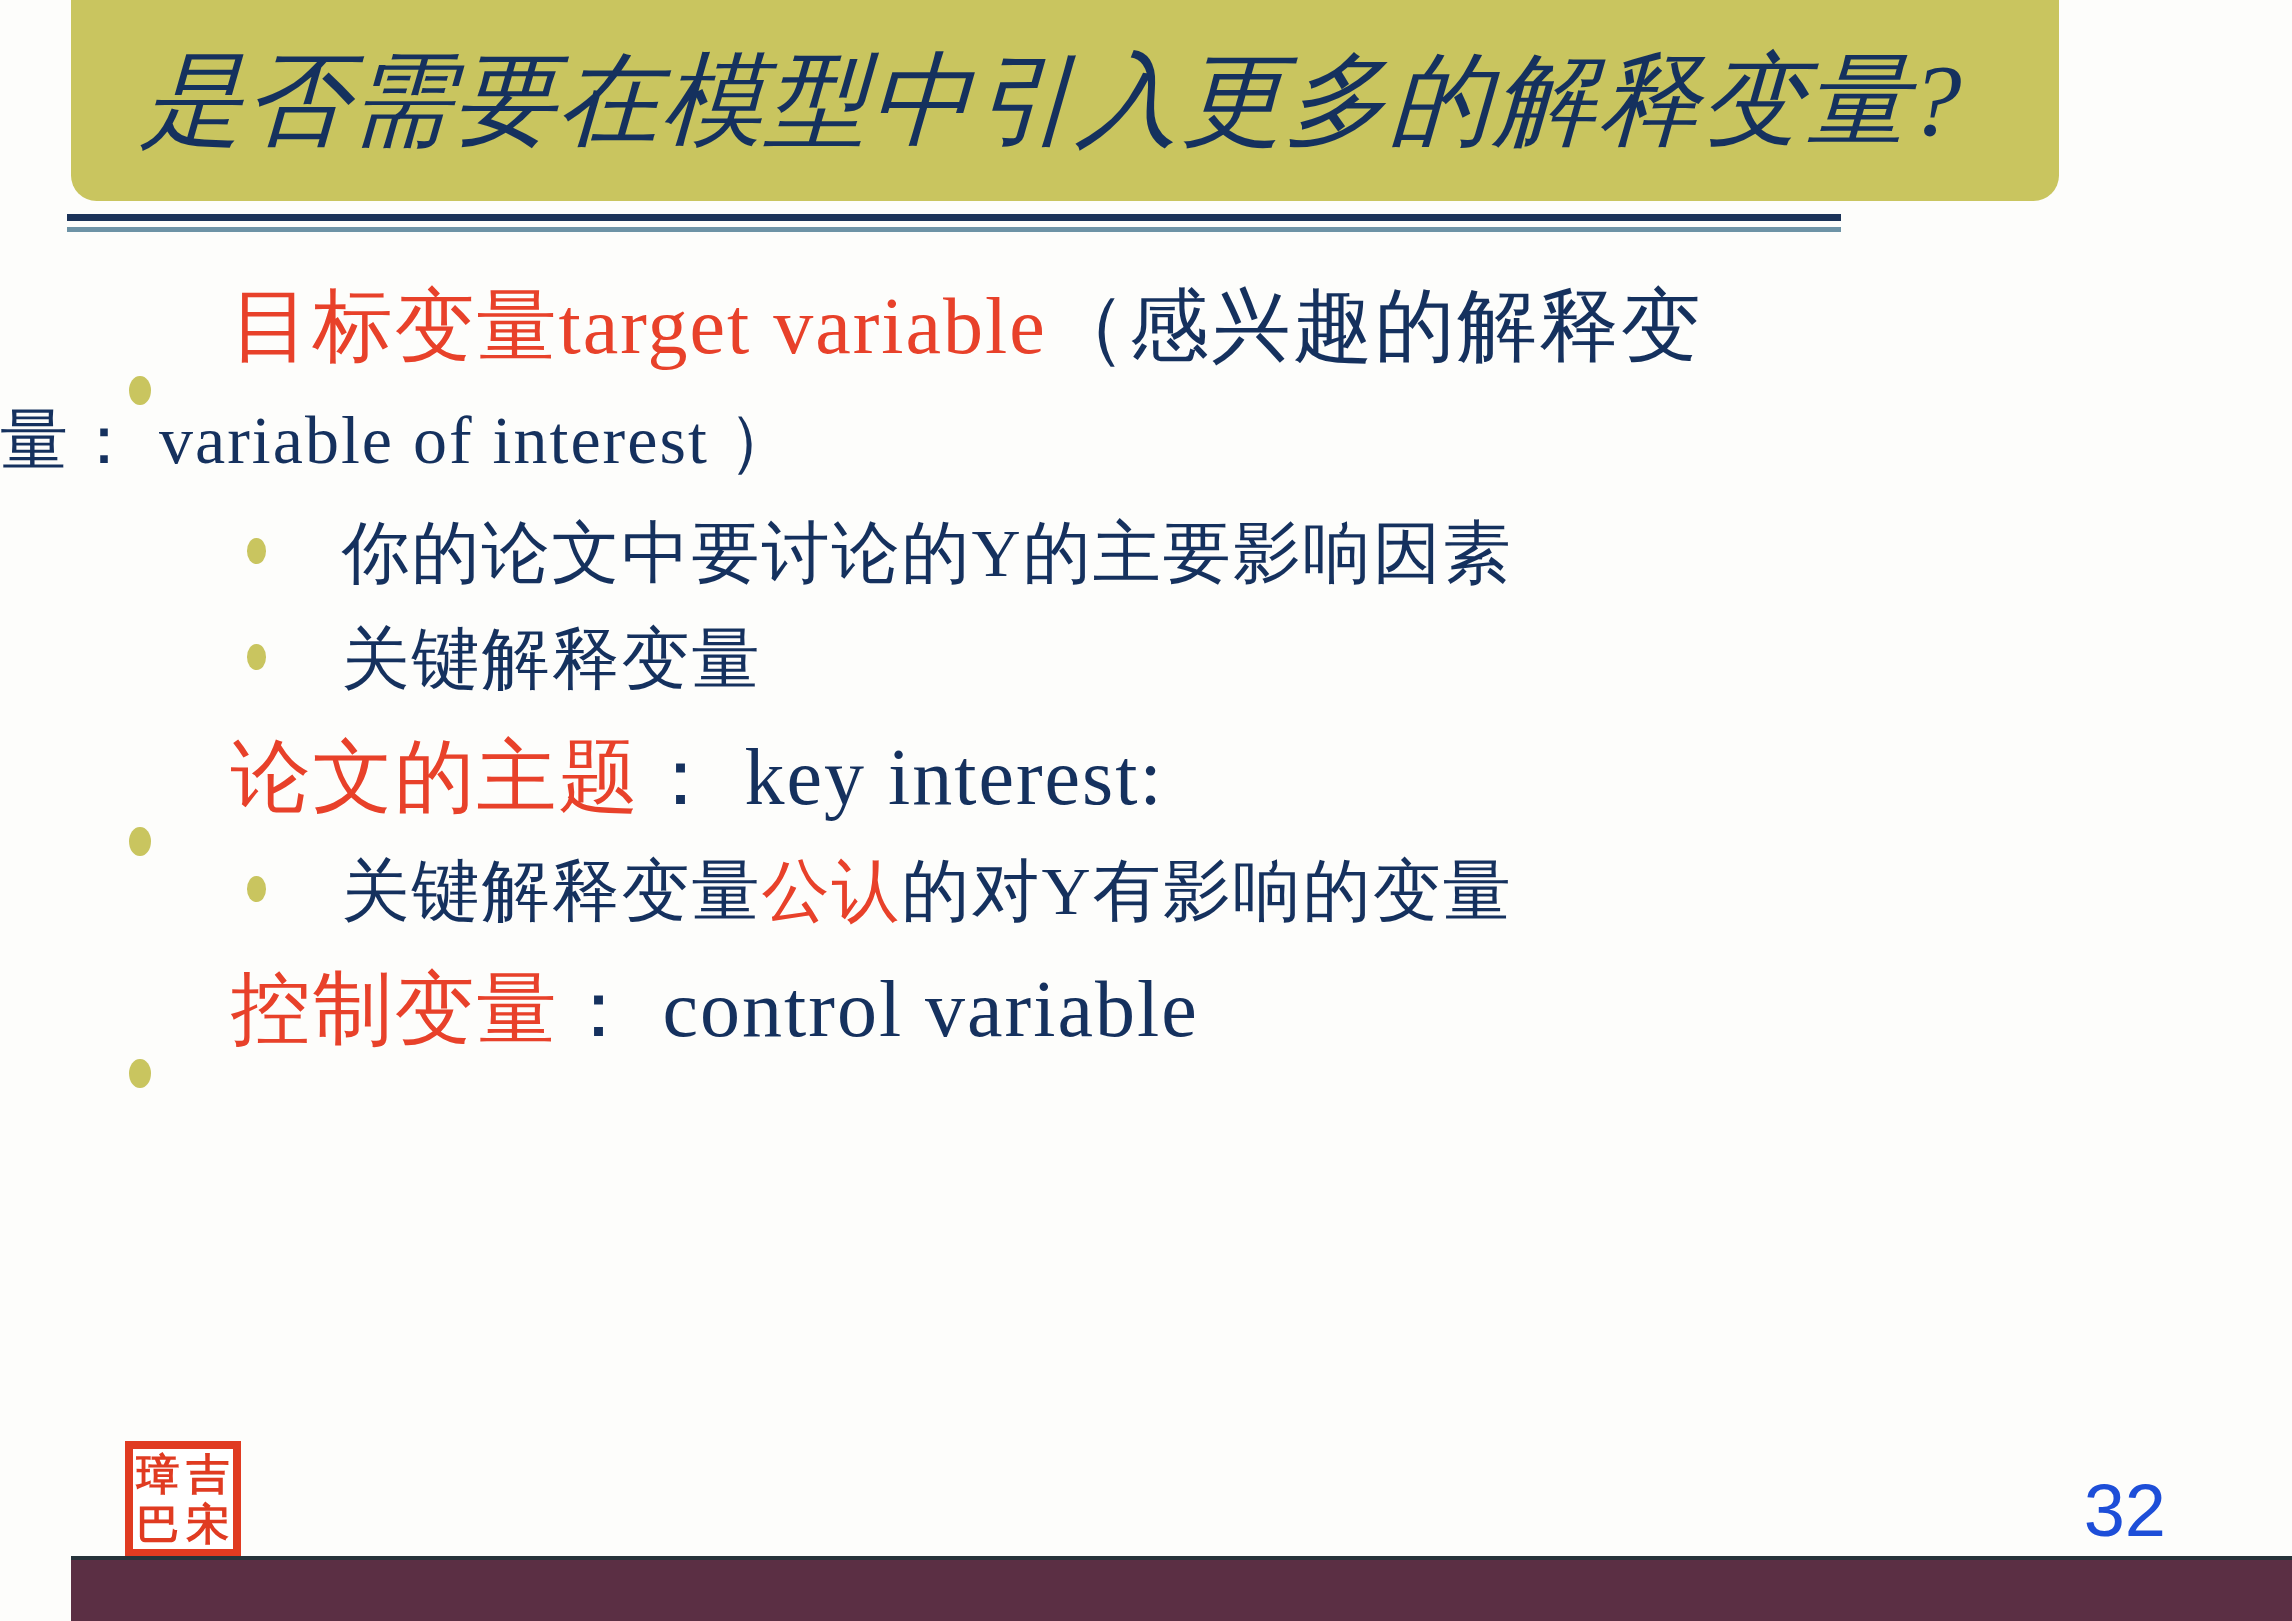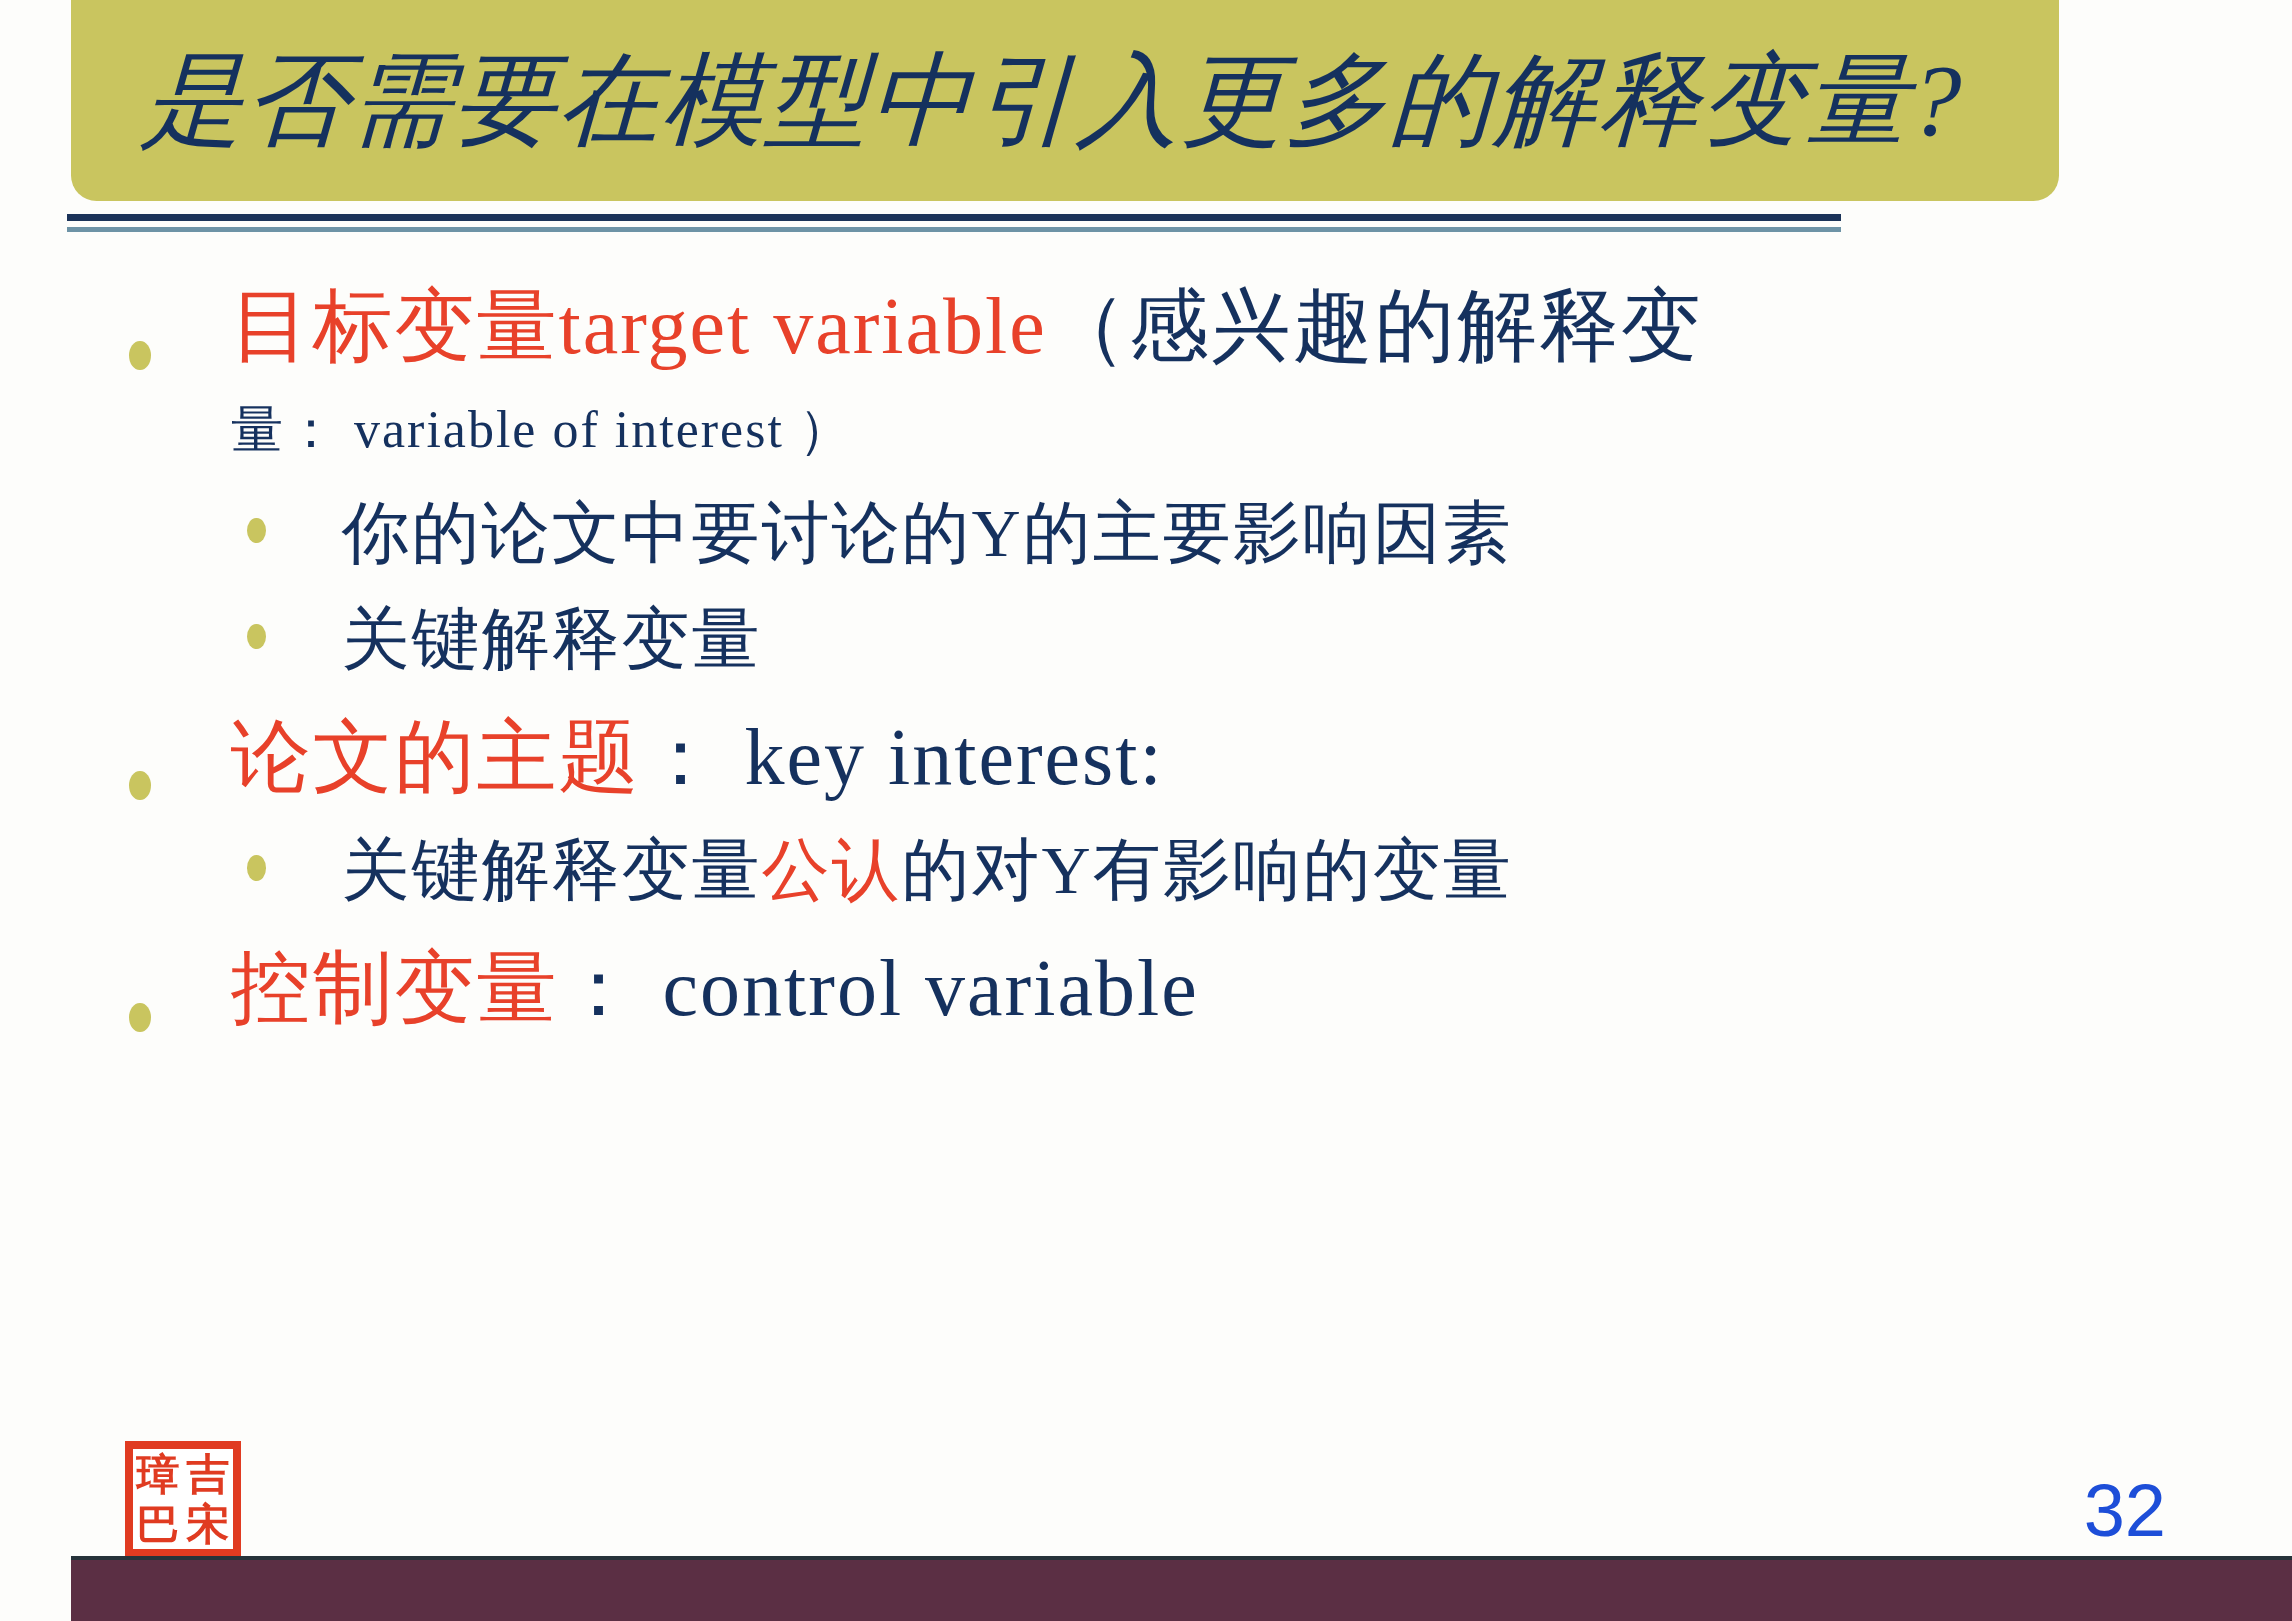--- a/index.html
+++ b/index.html
@@ -64,21 +64,21 @@
   .body-area {
     position: absolute;
     left: 0;
     top: 274px;
     width: 2293px;
     height: 1264px;
   }
 
   .lvl1 {
     display: flex;
-    align-items: center;
+    align-items: flex-end;
     margin: 0 0 0 0;
     padding: 0;
   }
   .lvl1 .dot {
     flex: 0 0 auto;
     width: 25.5px;
     height: 33px;
     margin-left: 129px;
     margin-right: 0px;
     position: relative;
@@ -141,24 +141,23 @@
   }
   .navy {
     color: #15315e;
   }
 
   .line-gap-a { height: 17.6px; }
   .line-gap-b { height: 25.5px; }
   .line-gap-c { height: 21.6px; }
 
   .cont-line {
-    font-size: 52px;
+    font-size: 68px;
     line-height: 1.30;
     color: #15315e;
-    margin-left: 231px;
     white-space: nowrap;
   }
 
   
   .seal {
     position: absolute;
     left: 125px;
     top: 1441px;
     width: 116px;
     height: 116px;

